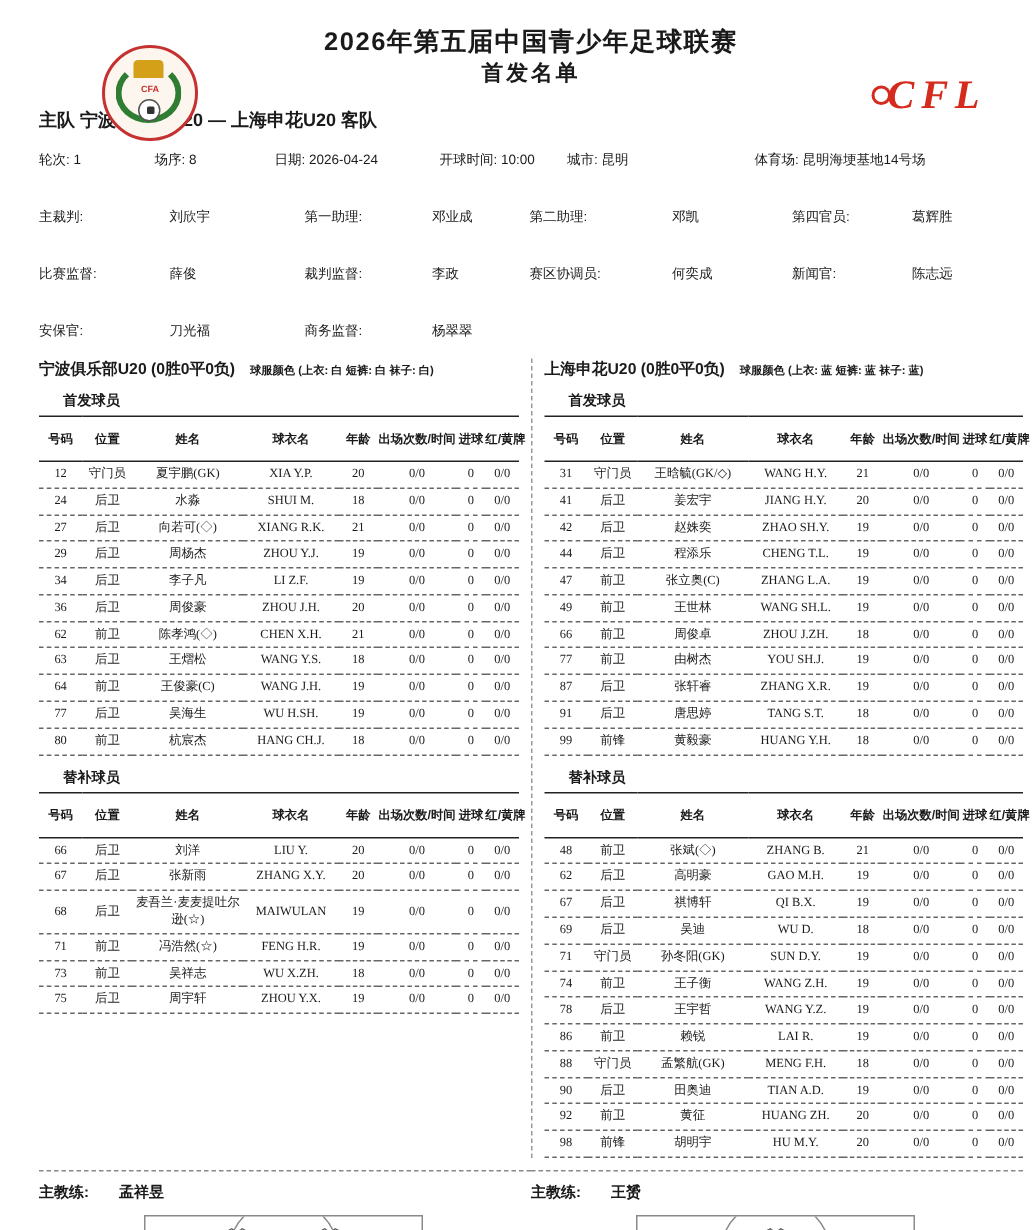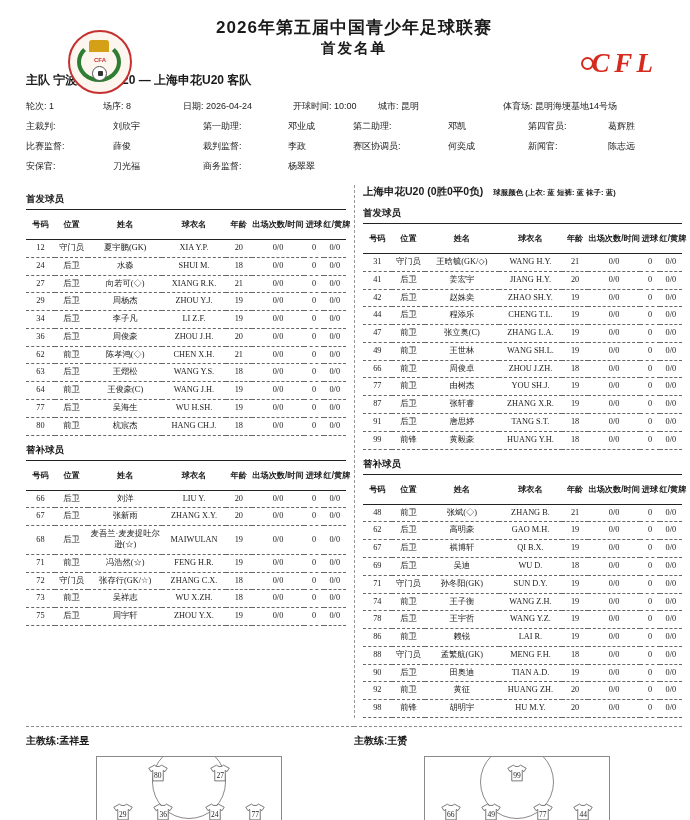--- a/index.html
+++ b/index.html
@@ -29,42 +29,42 @@
     border-radius:50%; margin:0 -3px 2px -2px; vertical-align:baseline; }
 
   
   .teamsline { font-size:12px; font-weight:bold; margin-top:14px; }
   .inforow { display:flex; font-size:9px; margin-top:11px; }
   .inforow .cell { white-space:nowrap; }
   .inforow .w1{width:77px}.inforow .w2{width:80px}.inforow .w3{width:110px}
   .inforow .w4{width:85px}.inforow .w5{width:125px}
   .officials { display:grid; grid-template-columns:87px 90px 85px 65px 95px 80px 80px auto;
     font-size:9px; margin-top:7px; row-gap:7px; }
-  .officials span { white-space:nowrap; }
+  .officials span { white-space:nowrap;margin-top:18px; }
 
   
   .teams { display:flex; margin-top:12px; }
   .tcol { width:50%; display:flex; flex-direction:column; }
   .tcol .tables { flex:1 0 auto; padding-right:8px; }
   .tcol.away .tables { border-left:1px dashed #999; padding-left:8px; padding-right:0; }
   .thead-line { display:flex; align-items:baseline; gap:10px; }
   .tname { font-size:10.5px; font-weight:bold; white-space:nowrap; }
   .tkit { font-size:7.5px; font-weight:bold; white-space:nowrap; }
-  .seclabel { font-size:9.5px; font-weight:bold; margin:8px 0 3px; }
+  .seclabel { font-size:9.5px; font-weight:bold; margin:8px 16px 3px; }
 
   table { width:100%; border-collapse:collapse; table-layout:fixed;
     font-family:"Liberation Serif", serif; font-size:8.3px; }
   th { font-family:"Liberation Sans", sans-serif; font-size:8.2px; font-weight:bold;
     border-top:1.4px solid #222; border-bottom:1.4px solid #222; padding:9px 0; white-space:nowrap;margin-left:29px; }
   td { text-align:center; padding:3px 0; border-bottom:1px dashed #666; line-height:1.3; }
   col.c1{width:9%} col.c2{width:10.5%} col.c3{width:23%} col.c4{width:20%}
   col.c5{width:8%} col.c6{width:16.5%} col.c7{width:6%} col.c8{width:7%}
 
   .coachrow { border-top:1px dashed #888; margin-top:8px; padding:7px 0 0 0; font-size:10px;
-    font-weight:bold; display:flex; gap:0; }
+    font-weight:bold; display:flex; gap:20px; }
 
   
   .pitchwrap { width:188px; margin:8px auto 0; }
   .pitch { position:relative; width:186px; height:136px; border:1px solid #8a8a8a;
     background:#fff; overflow:hidden; }
   .ccircle { position:absolute; left:50%; top:-12px; transform:translateX(-50%);
     width:74px; height:74px; border:1px solid #8a8a8a; border-radius:50%; }
   .jersey { position:absolute; width:21px; height:18px; transform:translate(-50%,-50%); z-index:3; }
   .jersey svg { width:100%; height:100%; display:block; }
   .jersey path { fill:#fff; stroke:#555; stroke-width:0.9; }
@@ -127,20 +127,24 @@
     <span></span>
       <span></span>
       <span></span>
       <span></span>
   </div>
 
   <div class="teams">
 
     <div class="tcol home">
       <div class="tables">
+        <div class="thead-line">
+          <span class="tname">宁波俱乐部U20 (0胜0平0负)</span>
+          <span class="tkit">球服颜色 (上衣: 白 短裤: 白 袜子: 白)</span>
+        </div>
         <div class="seclabel">首发球员</div>
         <table>
           <colgroup>
               <col class="c1">
               <col class="c2">
               <col class="c3">
               <col class="c4">
               <col class="c5">
               <col class="c6">
               <col class="c7">
@@ -325,30 +329,20 @@
                 <td>0/0</td>
                 <td>0</td>
                 <td>0/0</td>
               </tr>
               <tr>
                 <td>71</td>
                 <td>前卫</td>
                 <td>冯浩然(☆)</td>
                 <td>FENG H.R.</td>
                 <td>19</td>
-                <td>0/0</td>
-                <td>0</td>
-                <td>0/0</td>
-              </tr>
-              <tr>
-                <td>72</td>
-                <td>守门员</td>
-                <td>张存行(GK/☆)</td>
-                <td>ZHANG C.X.</td>
-                <td>18</td>
                 <td>0/0</td>
                 <td>0</td>
                 <td>0/0</td>
               </tr>
               <tr>
                 <td>73</td>
                 <td>前卫</td>
                 <td>吴祥志</td>
                 <td>WU X.ZH.</td>
                 <td>18</td>

